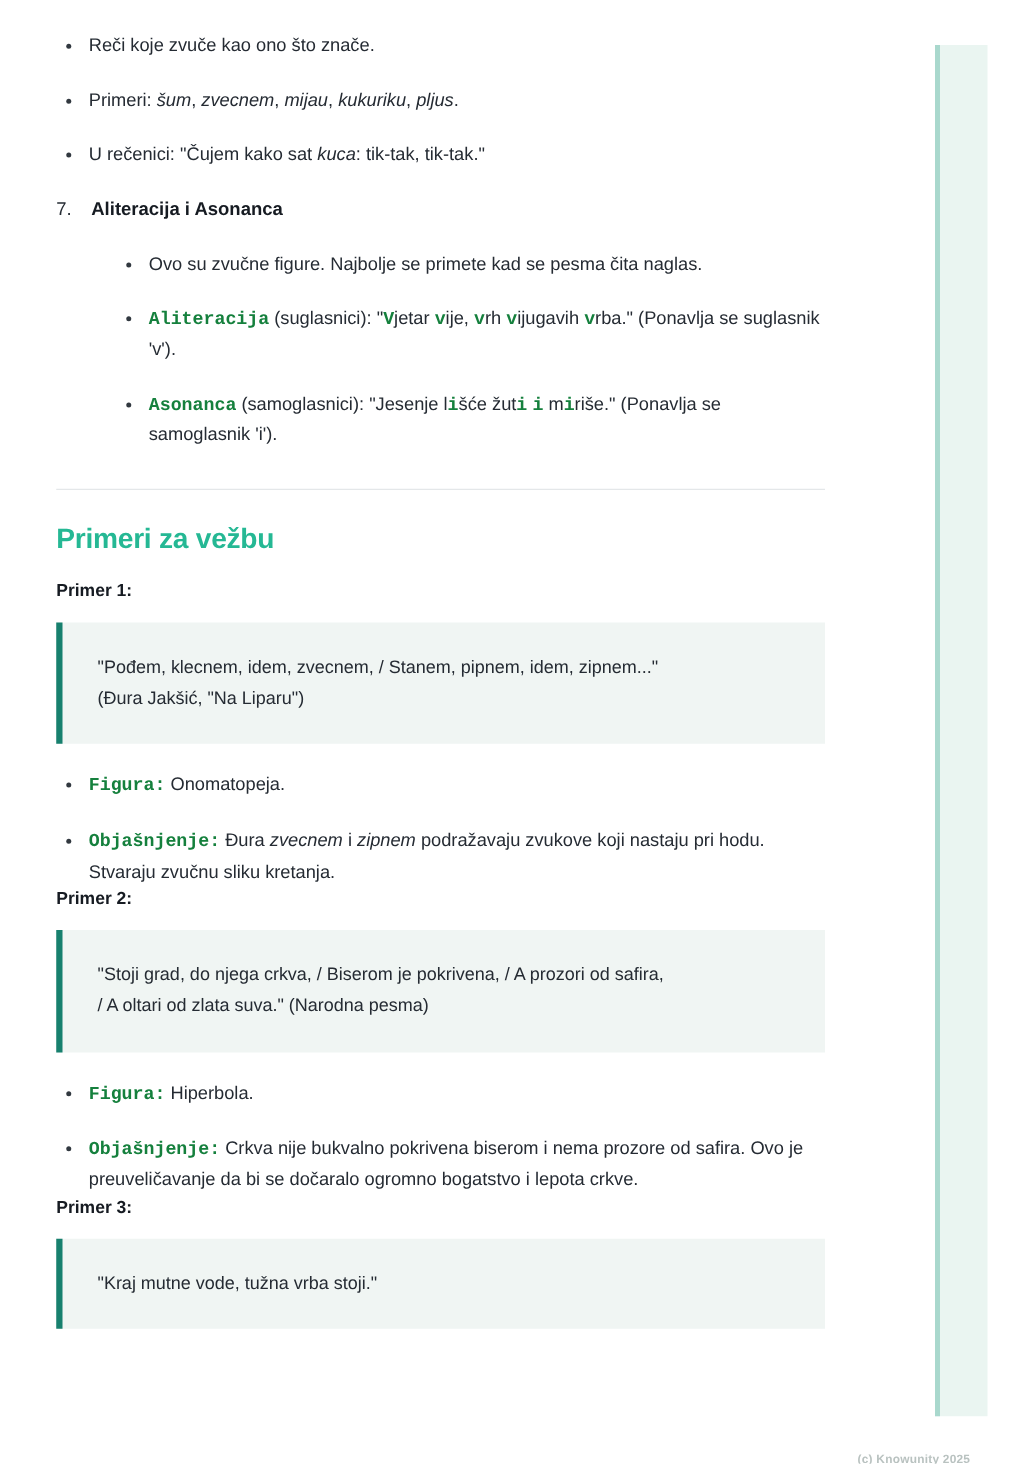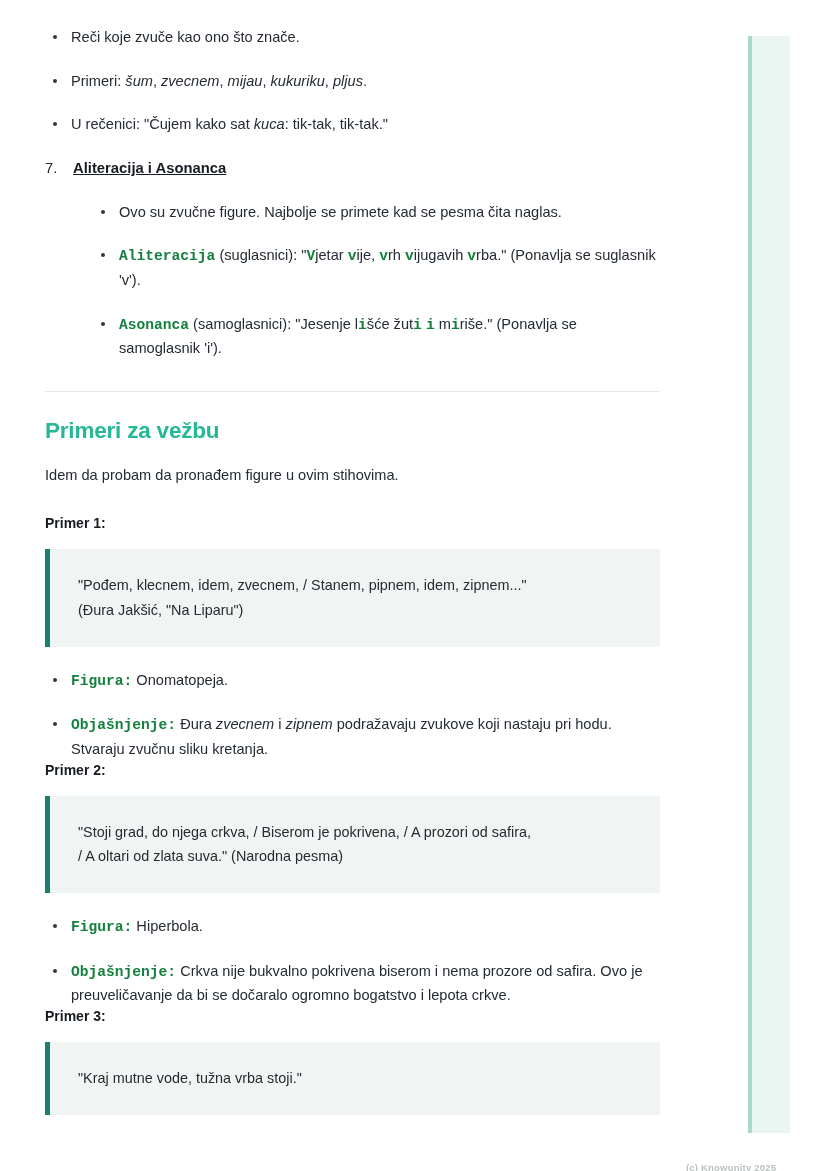--- a/index.html
+++ b/index.html
@@ -85,21 +85,20 @@
   .numlist > li .num {
     position: absolute;
     left: 0;
     top: 0;
     font-weight: 400;
     color: #252b33;
   }
   .numlist > li .title {
     font-weight: 700;
     color: #161b22;
-    text-decoration: underline;
   }
 
   .sub-block {
     margin-top: 20px;
     padding-left: 20px;
   }
 
   
   .divider {
     border: 0;
@@ -199,21 +198,20 @@
             <b>Asonanca</b><span> (samoglasnici): "Jesenje l</span><b>i</b><span>šće žut</span><b>i</b><span> </span><b>i</b><span> m</span><b>i</b><span>riše.</span><span>" (Ponavlja se samoglasnik 'i').</span>
           </li>
         </ul>
       </div>
     </li>
   </ol>
 
   <hr class="divider">
 
   <h2 class="section-title">Primeri za vežbu</h2>
-  <p class="intro">Idem da probam da pronađem figure u ovim stihovima.</p>
 
   <h3 class="example-label">Primer 1:</h3>
   <blockquote class="quote">
     <p>"Pođem, klecnem, idem, zvecnem, / Stanem, pipnem, idem, zipnem..."</p>
     <p>(Đura Jakšić, "Na Liparu")</p>
   </blockquote>
   <ul class="bullets analysis">
     <li>
       <b>Figura:</b><span> Onomatopeja.</span>
     </li>

